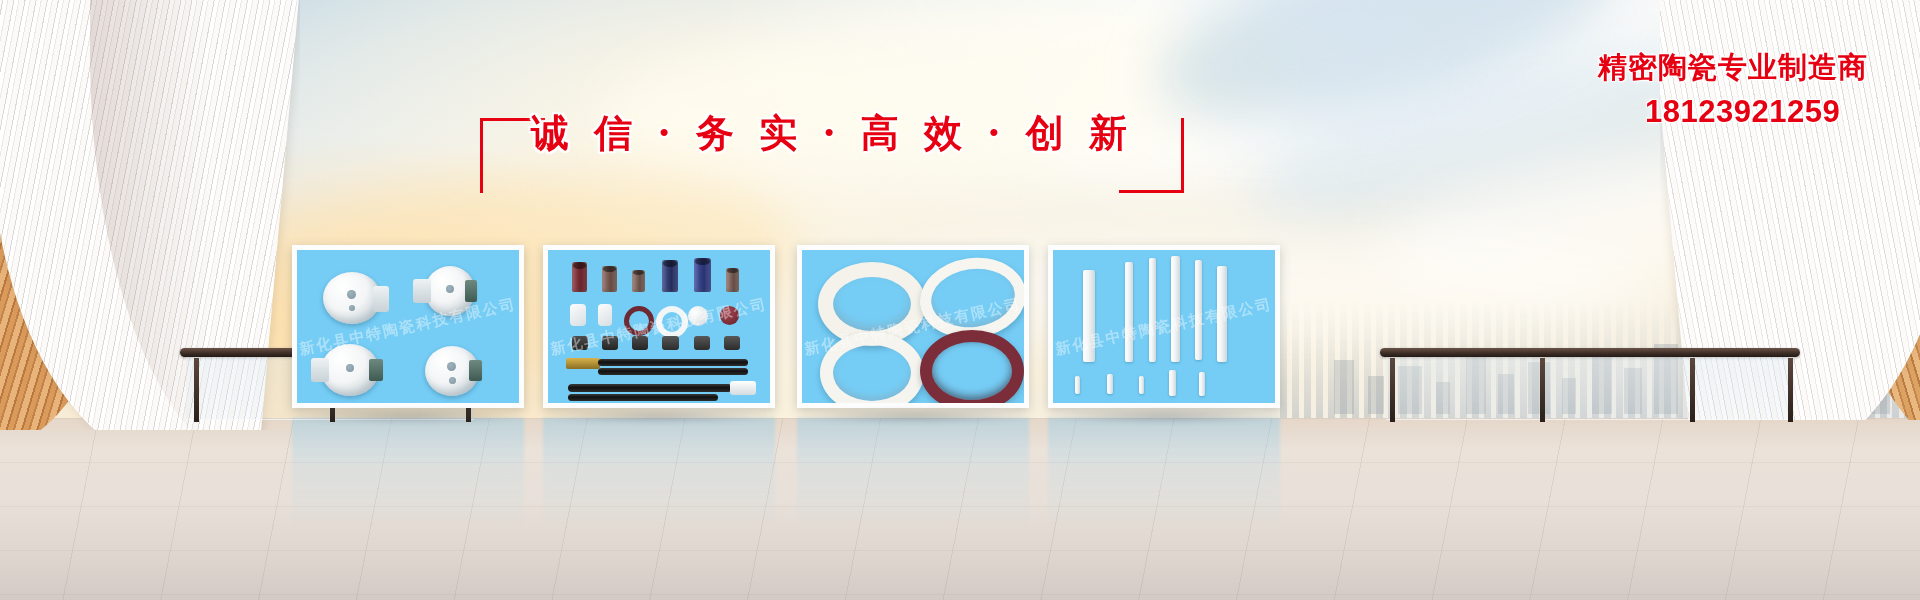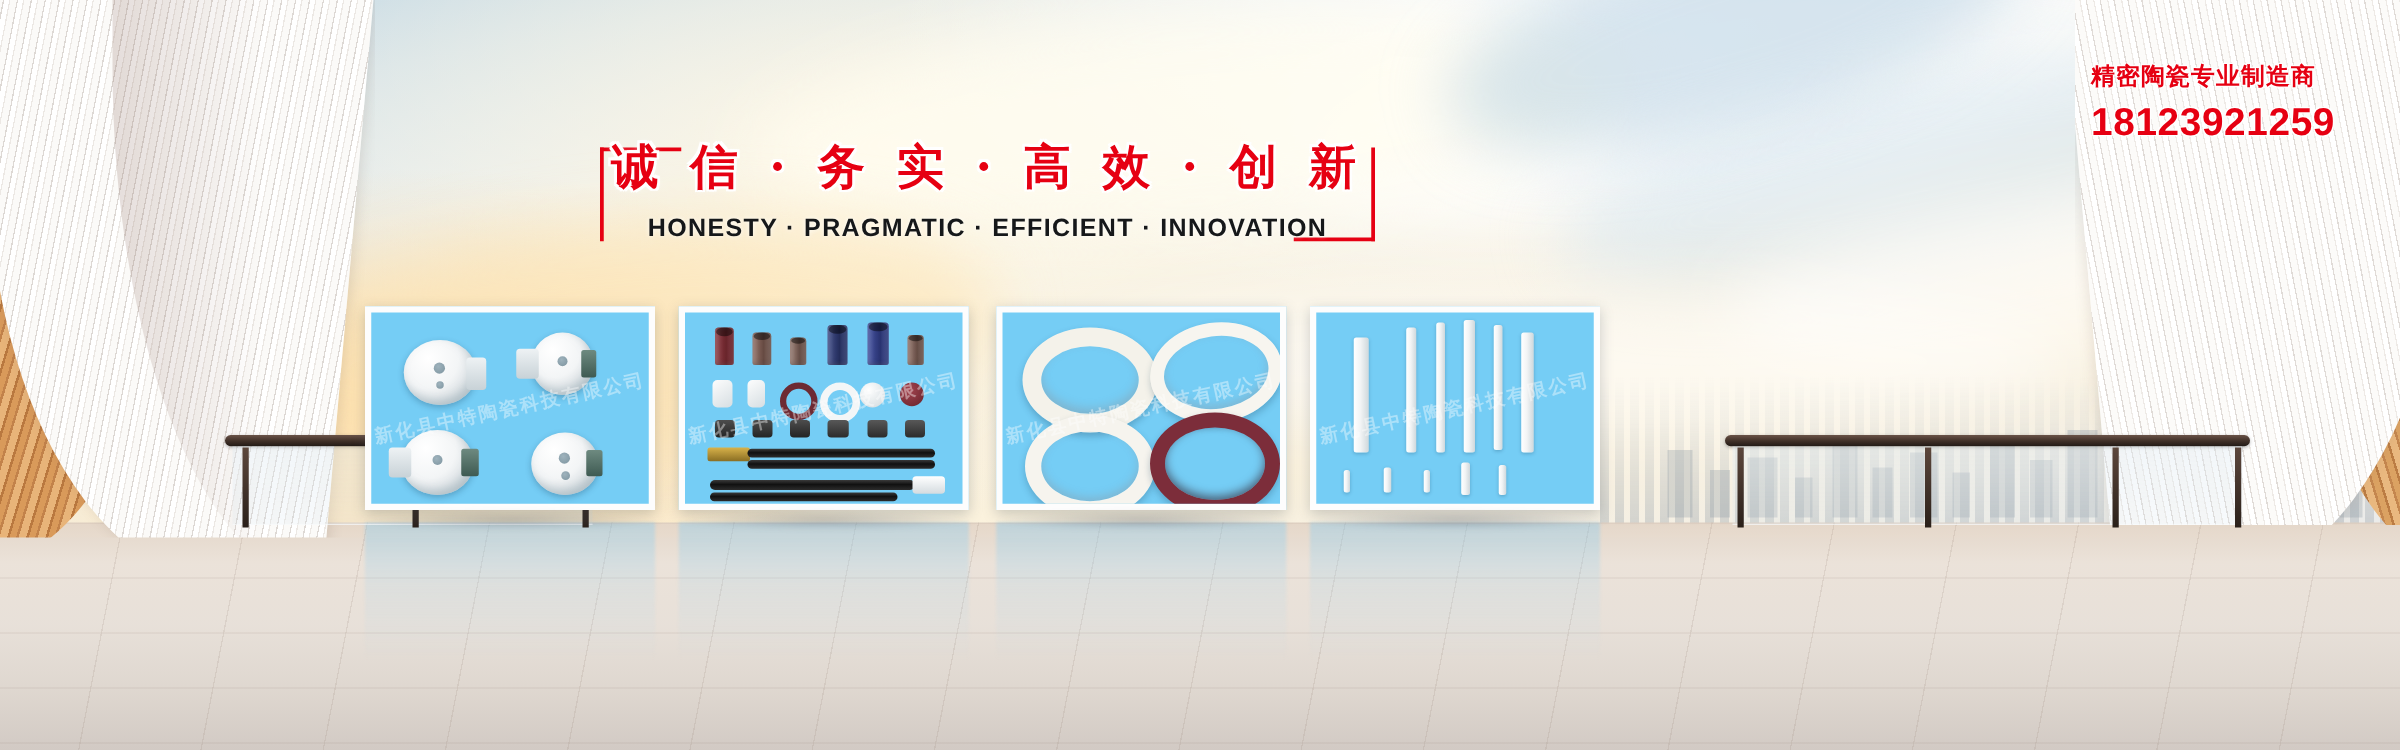--- a/index.html
+++ b/index.html
@@ -146,21 +146,21 @@
     background:linear-gradient(to bottom, rgba(225,235,242,.42), rgba(210,225,236,.18));
     border-bottom:1px solid rgba(255,255,255,.5);
   }
   .rail-post{
     position:absolute;bottom:0;width:5px;height:64px;
     background:linear-gradient(to bottom,#5c473c,#2a201a);
   }
 
   
   .slogan-wrap{
-    position:absolute;left:480px;top:110px;width:620px;height:110px;
+    position:absolute;left:480px;top:110px;width:704px;height:110px;
   }
   .bracket{
     position:absolute;border:3px solid #e60012;
   }
   .bk-tl{left:0;top:8px;width:62px;height:72px;border-right:none;border-bottom:none;}
   .bk-br{right:0;top:8px;width:62px;height:72px;border-left:none;border-top:none;}
 
   .slogan-cn{
     position:absolute;left:0;right:0;top:-2px;text-align:center;
     font-family:"DejaVu Serif","Liberation Serif",serif;
@@ -178,35 +178,36 @@
     white-space:nowrap;
     text-shadow:0 0 4px rgba(255,255,255,.85);
   }
 
   
   .right-text{
     position:absolute;right:52px;top:48px;text-align:left;
   }
   .rt-line1{
     font-family:"DejaVu Sans","Liberation Sans",sans-serif;
-    font-size:19px;font-weight:700;color:#e60012;letter-spacing:1px;
+    font-size:29px;font-weight:700;color:#e60012;letter-spacing:1px;
     white-space:nowrap;
     text-shadow:-1px -1px 0 #fff,1px -1px 0 #fff,-1px 1px 0 #fff,1px 1px 0 #fff,0 0 5px rgba(255,255,255,.9);
   }
   .rt-line2{
     margin-top:16px;
     font-family:"DejaVu Sans","Liberation Sans",sans-serif;
     font-size:22px;font-weight:700;color:#e60012;letter-spacing:1px;
     text-shadow:-1px -1px 0 #fff,1px -1px 0 #fff,-1px 1px 0 #fff,1px 1px 0 #fff,0 0 5px rgba(255,255,255,.9);
   }
   .rt-phone{
     margin-top:6px;
     font-family:"Liberation Sans","DejaVu Sans",sans-serif;
     font-size:31px;font-weight:700;color:#e60012;letter-spacing:.5px;
     text-shadow:-1px -1px 0 #fff,1px -1px 0 #fff,-1px 1px 0 #fff,1px 1px 0 #fff,0 0 6px rgba(255,255,255,.9);
+    margin-left:47px;
   }
 
   
   .panels{position:absolute;left:0;top:0;width:1920px;height:600px;}
   .panel{
     position:absolute;top:245px;height:163px;
     background:#75cdf5;
     border:5px solid #fdfdfd;
     box-sizing:border-box;
     box-shadow:0 3px 10px rgba(60,70,80,.25);
@@ -348,21 +349,20 @@
     <div class="rail-post" style="left:10px;"></div>
     <div class="rail-post" style="left:160px;"></div>
     <div class="rail-post" style="left:310px;"></div>
     <div class="rail-post" style="left:408px;"></div>
   </div>
 
   <div class="slogan-wrap">
     <div class="bracket bk-tl"></div>
     <div class="bracket bk-br"></div>
     <div class="slogan-cn">诚 信 · 务 实 · 高 效 · 创 新</div>
-    <div class="slogan-en">HONESTY · PRAGMATIC · EFFICIENT · INNOVATION</div>
   </div>
 
   <div class="right-text">
     <div class="rt-line1">精密陶瓷专业制造商</div>
     <div class="rt-phone">18123921259</div>
   </div>
 
   <div class="panels">
 
     <div class="panel p1">

